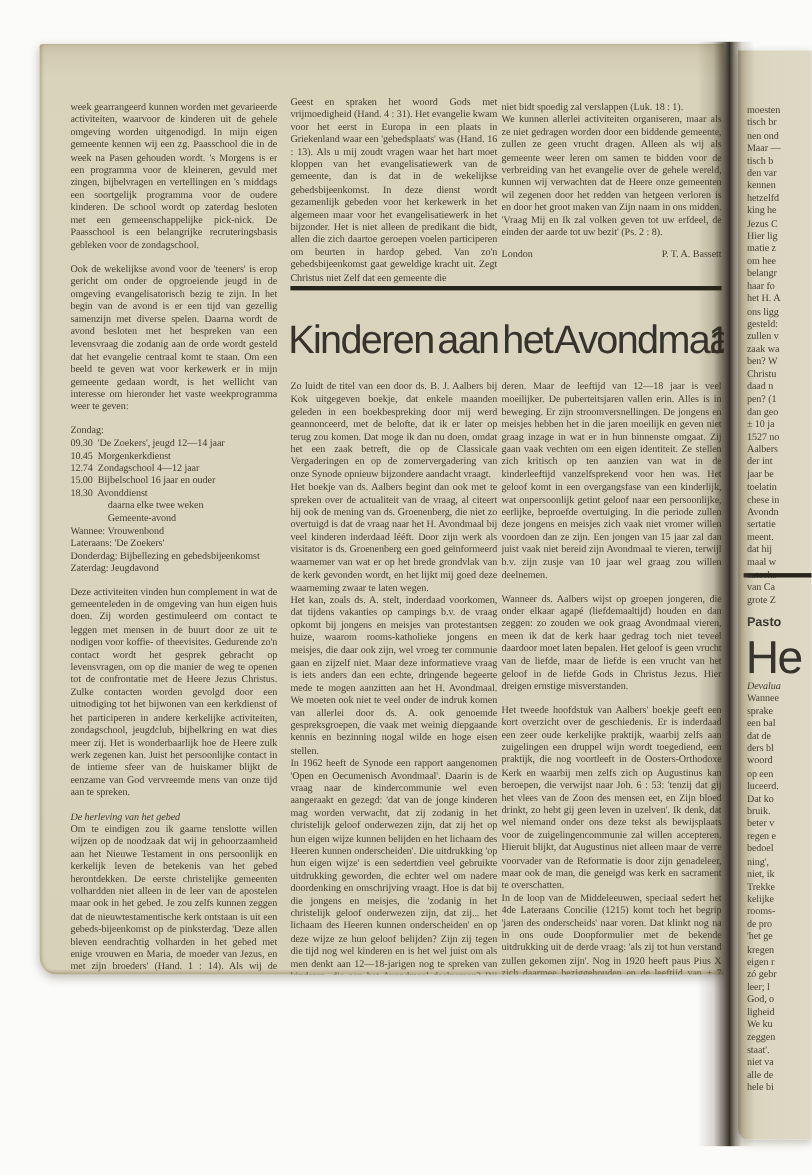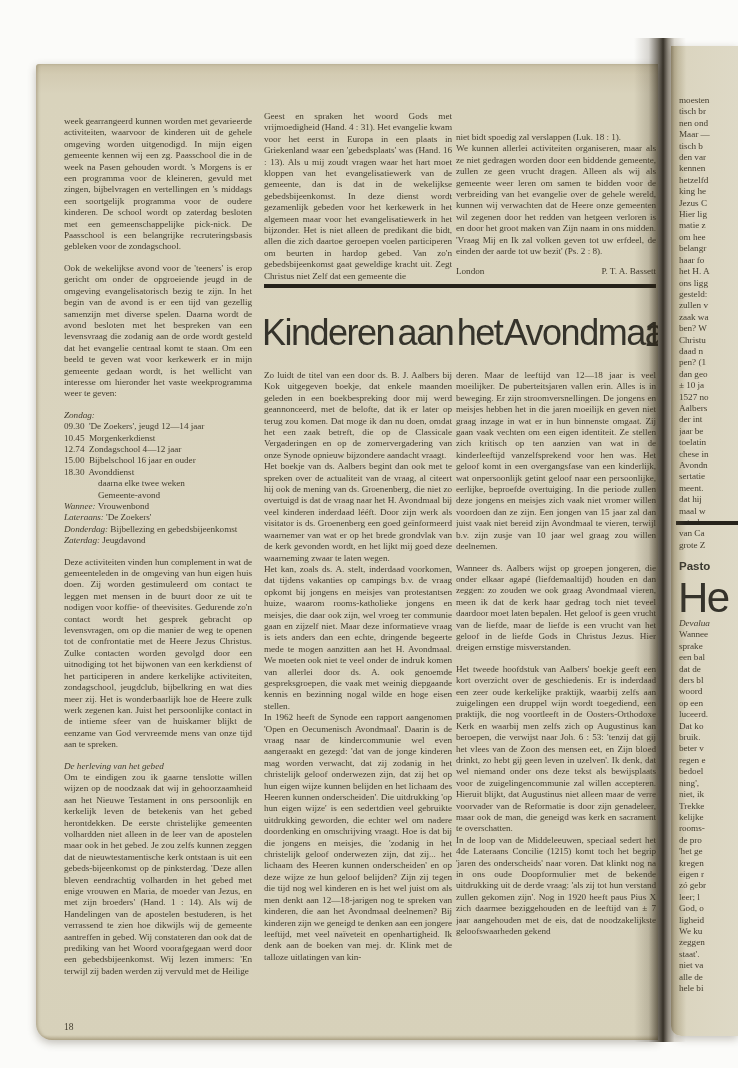--- a/index.html
+++ b/index.html
@@ -6,42 +6,41 @@
   body{
     width:738px;height:1068px;position:relative;overflow:hidden;
     background:#fbfbf9;
     font-family:"Liberation Serif","DejaVu Serif",serif;
     color:#423c2e;
   }
   .scan{position:absolute;inset:0;}
   
   .page{position:absolute;box-sizing:border-box;}
   .left-page{
-    left:36px;top:40px;width:622px;height:976px;
+    left:36px;top:40px;width:622px;height:846px;
     background:linear-gradient(180deg,#c8bfa4 0,#d3cbb2 10px,#d9d3bc 30px,#dad4bf 55%,#d7d1ba 100%);
     border-bottom-left-radius:16px;border-top-left-radius:3px;
     box-shadow:0 3px 9px rgba(60,50,30,0.30), inset 2px 0 3px rgba(120,105,75,0.35);
     overflow:hidden;
-    margin-top:24px;
   }
   .left-page::after{
     content:"";position:absolute;left:0;right:0;bottom:0;height:5px;
     background:linear-gradient(180deg,rgba(150,135,100,0) 0,rgba(150,135,100,0.55) 100%);
   }
   .col{position:absolute;text-align:justify;overflow:hidden;
        font-size:9.2px;line-height:11.4px;letter-spacing:-0.05px;}
   .col1{left:28px;top:52px;width:188px;height:922px;}
   .col2top{left:228px;top:47px;width:188px;height:170px;}
-  .col3top{left:420px;top:68px;width:200px;height:170px;}
+  .col3top{left:420px;top:52px;width:200px;height:170px;}
   .para{margin:0 0 10px 0;}
   .tight{margin:0;}
   .subhead{font-style:italic;margin:0;}
   .schedule{margin:0 0 10px 0;}
   .sched-line{white-space:pre-wrap;text-align:left;}
-  .sched-line .sched-day{font-style:italic;}
+  .sched-line .sched-day{}
   .sched-indent{padding-left:34px;}
   .signature{display:flex;justify-content:space-between;margin-top:9px;align-items:flex-end;}
   .rule{position:absolute;left:228px;top:220px;width:392px;height:4px;background:#26231b;}
   .headline{
     position:absolute;left:226px;top:248px;margin:0;width:400px;
     font-family:"Liberation Sans","DejaVu Sans",sans-serif;
     font-weight:400;font-size:36px;letter-spacing:-1.5px;word-spacing:-5px;
     color:#35332b;white-space:nowrap;
   }
   .headline-num{

